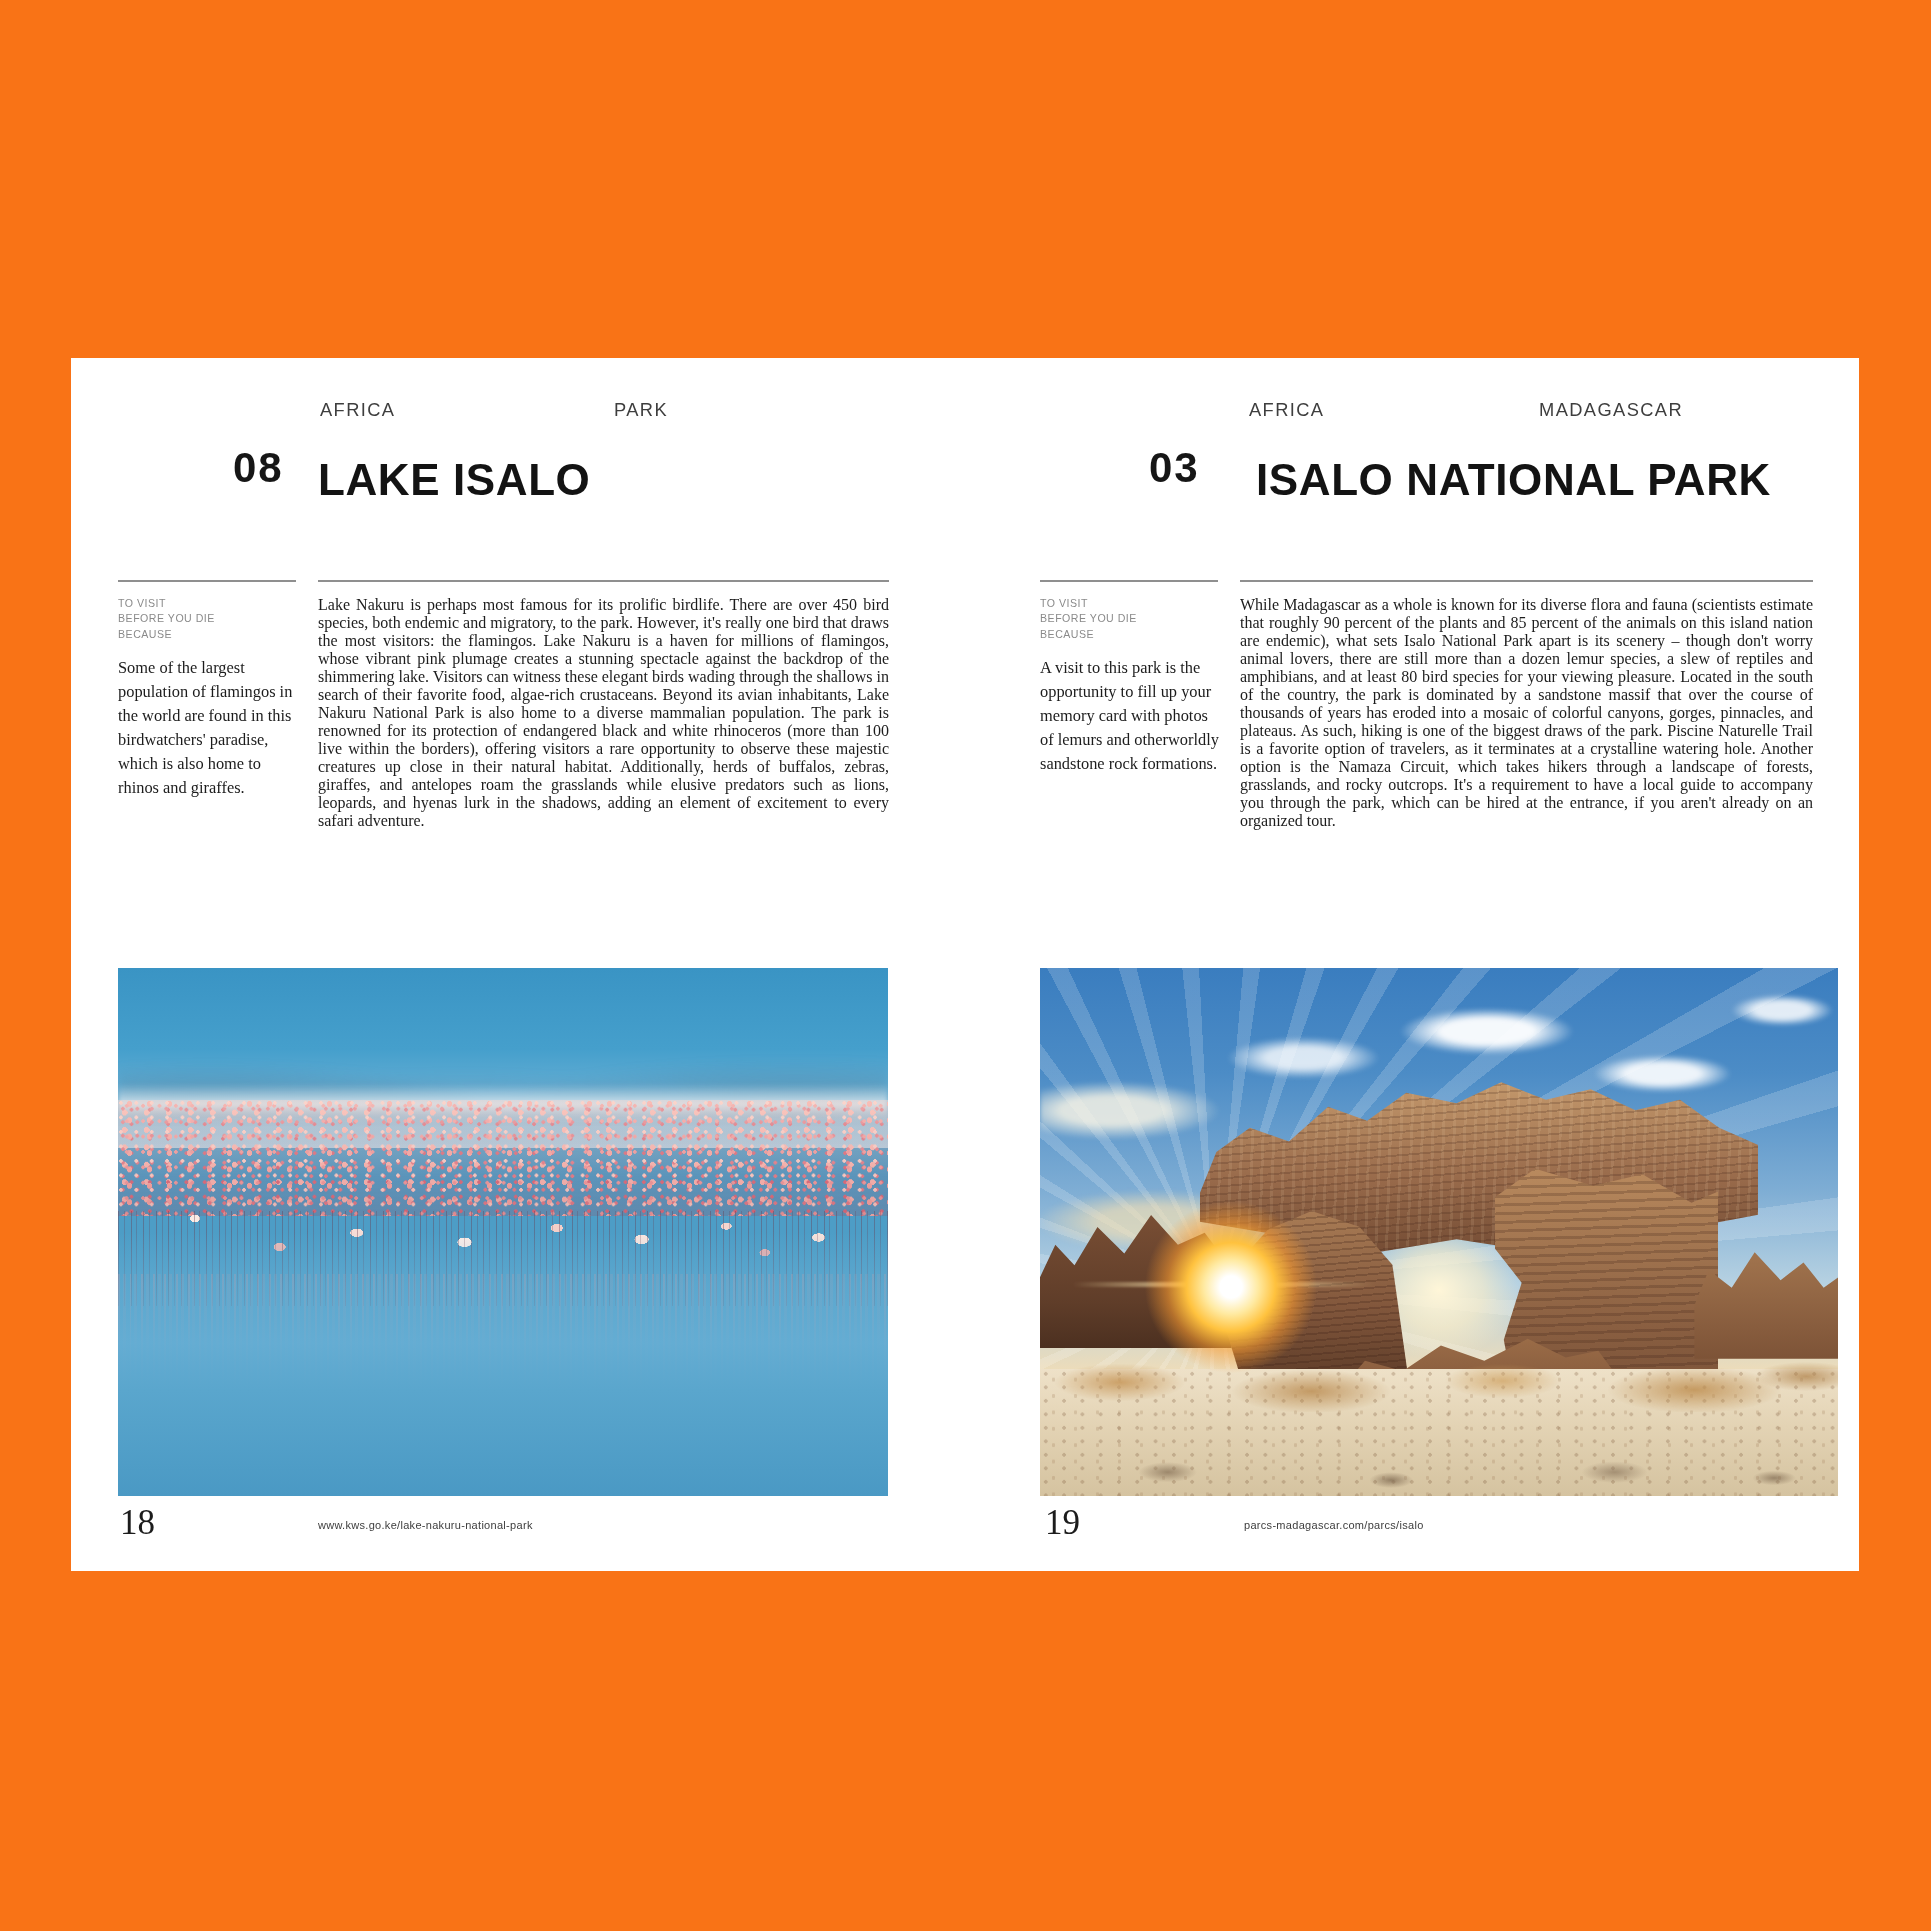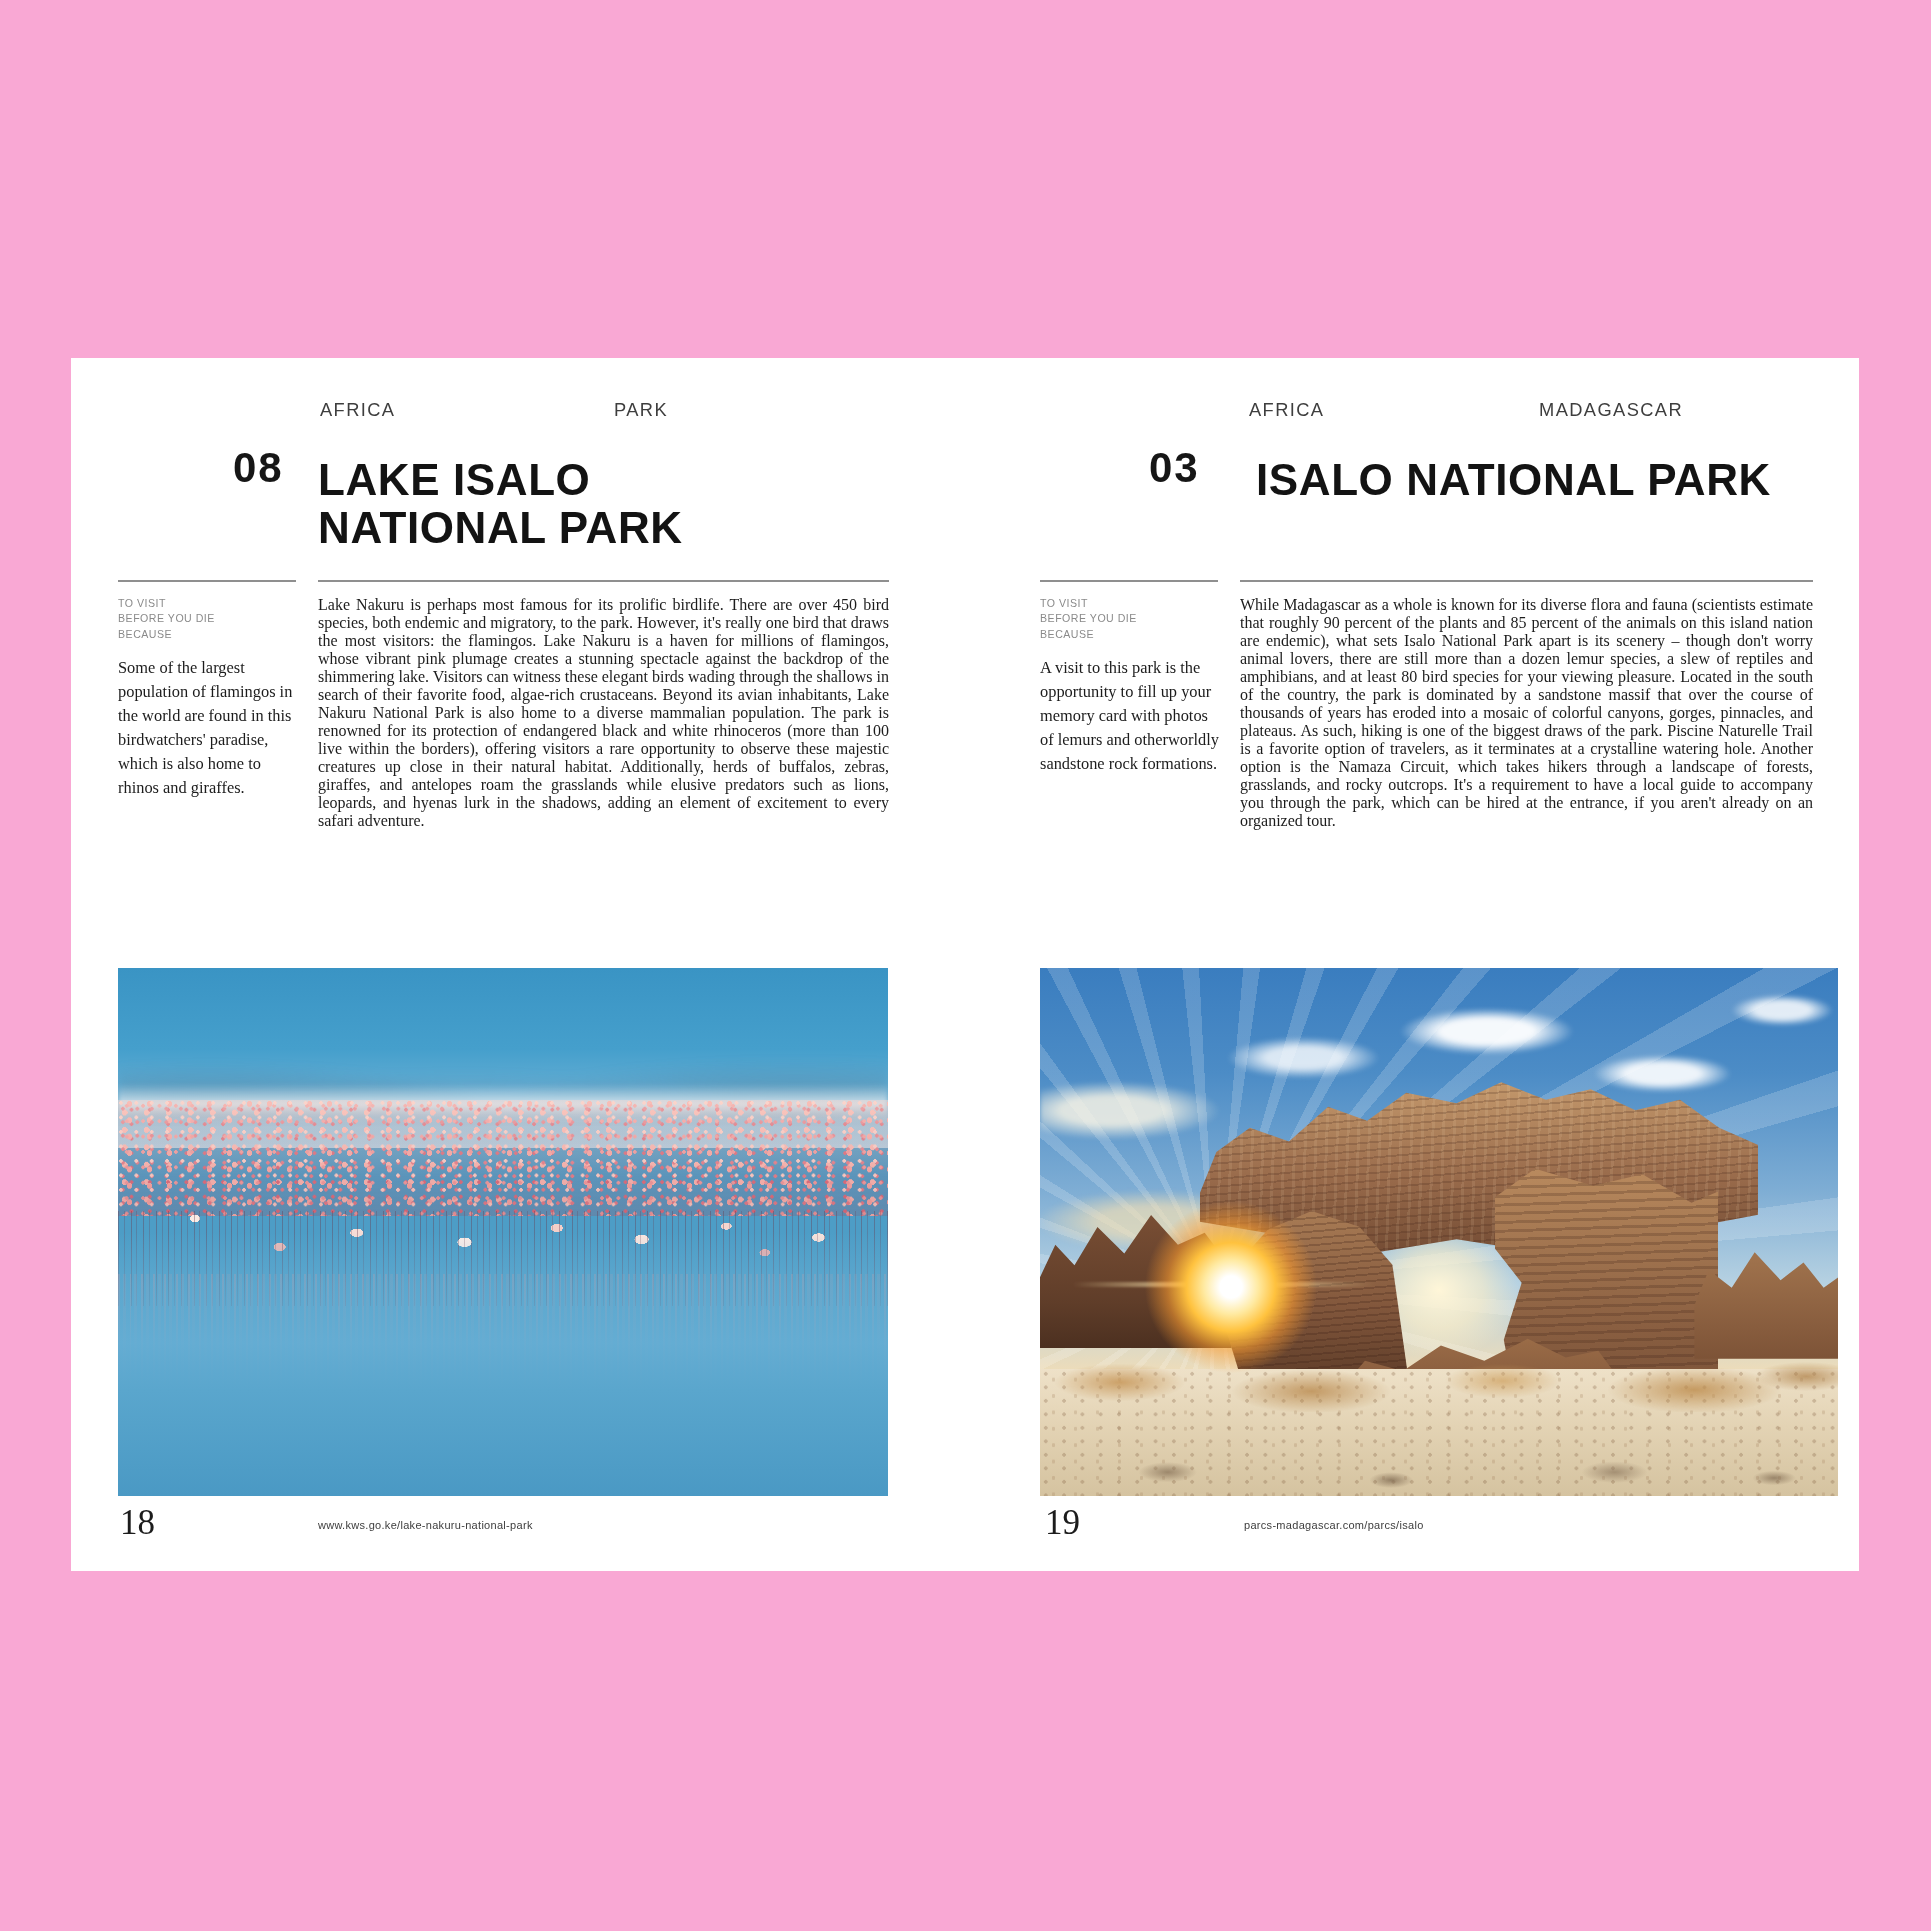--- a/index.html
+++ b/index.html
@@ -1,17 +1,17 @@
 <!DOCTYPE html>
 <html lang="en"><head>
 <meta charset="utf-8">
 <style>
   html,body{margin:0;padding:0;}
   body{font-family:"Liberation Sans",sans-serif;}
-  .canvas{position:relative;width:1931px;height:1931px;background:#f9a8d4;overflow:hidden;}
+  .canvas{position:relative;width:1931px;height:1931px;background:#f97316;overflow:hidden;}
   .spread{position:absolute;left:71px;top:358px;width:1788px;height:1213px;background:#ffffff;}
   .page{position:absolute;top:0;width:894px;height:1213px;}
   .page-left{left:0;}
   .page-right{left:894px;}
 
   .top-label{position:absolute;top:41px;font-size:18.3px;letter-spacing:1.4px;color:#3e3e3e;font-weight:400;}
   .entry-number{position:absolute;top:86px;font-size:42px;font-weight:700;letter-spacing:1.9px;color:#161616;margin-left:37px;}
   .park-title{position:absolute;top:98px;margin:0;font-size:44px;line-height:48px;font-weight:700;letter-spacing:0.6px;color:#131313;white-space:nowrap;}
   .park-title span{display:block;}
 
@@ -116,21 +116,20 @@
 <div class="canvas">
   <div class="spread">
 
     <section class="page page-left">
       <span class="top-label" style="left:249px;">AFRICA</span>
       <span class="top-label" style="left:543px;">PARK</span>
 
       <div class="entry-number" style="left:125px;">08</div>
       <h1 class="park-title" style="left:247px;">
         <span>LAKE ISALO</span>
-        <span>NATIONAL PARK</span>
       </h1>
 
       <div class="rule" style="left:47px;width:178px;"></div>
       <div class="rule" style="left:247px;width:571px;"></div>
 
       <aside class="sidebar" style="left:47px;">
         <div class="eyebrow">
           <div>TO VISIT</div>
           <div>BEFORE YOU DIE</div>
           <div>BECAUSE</div>

